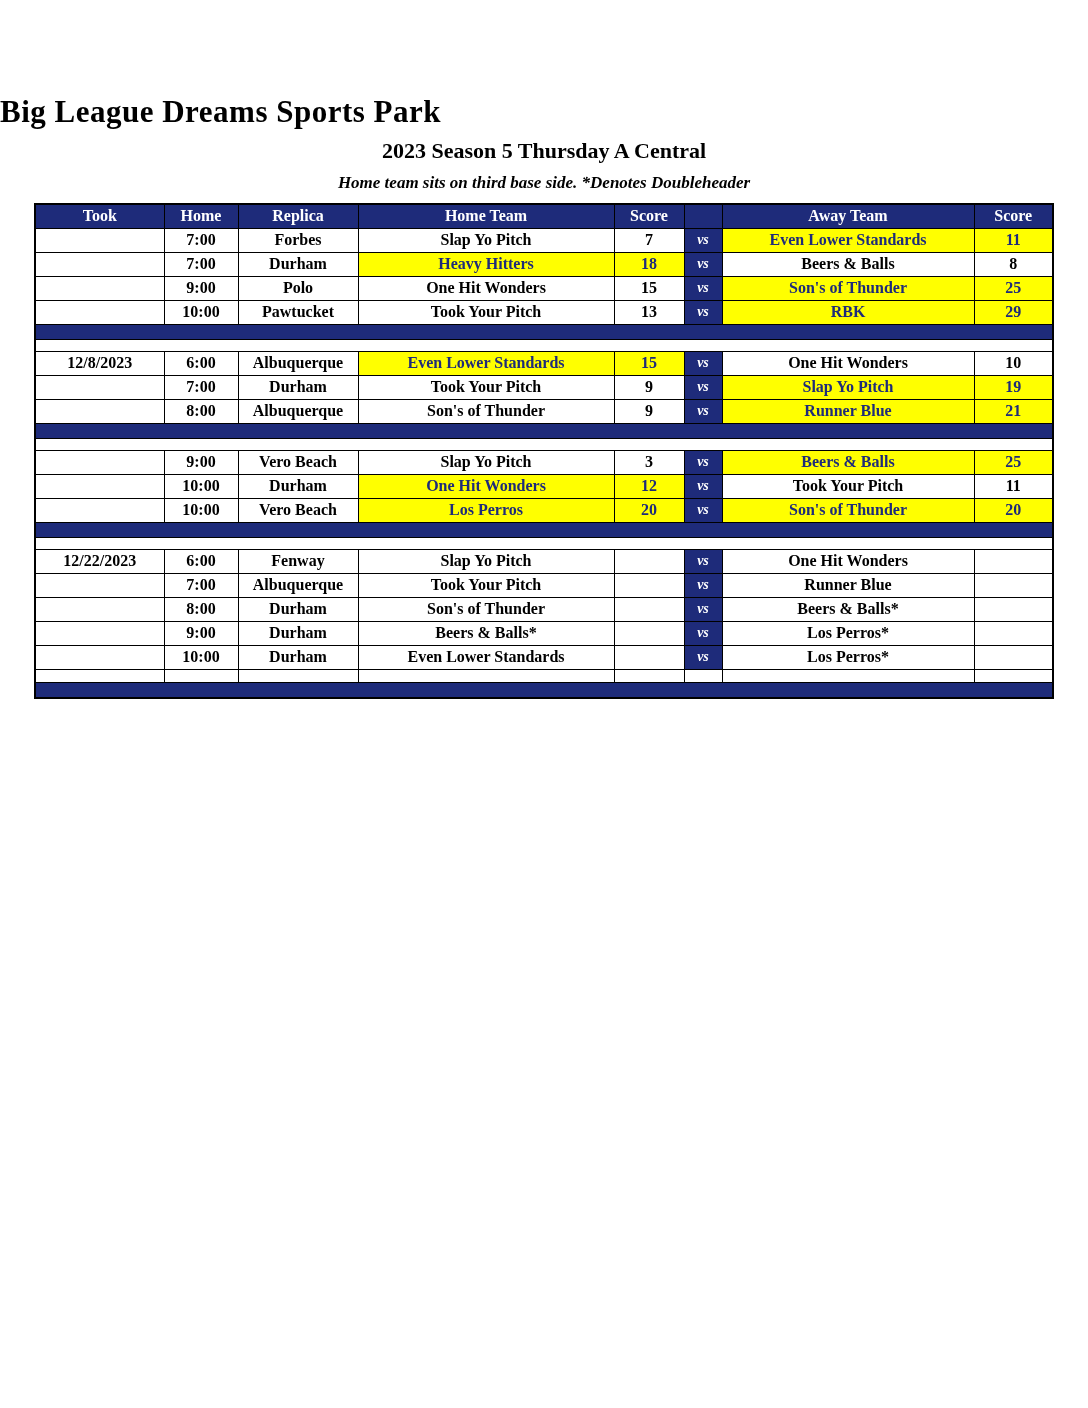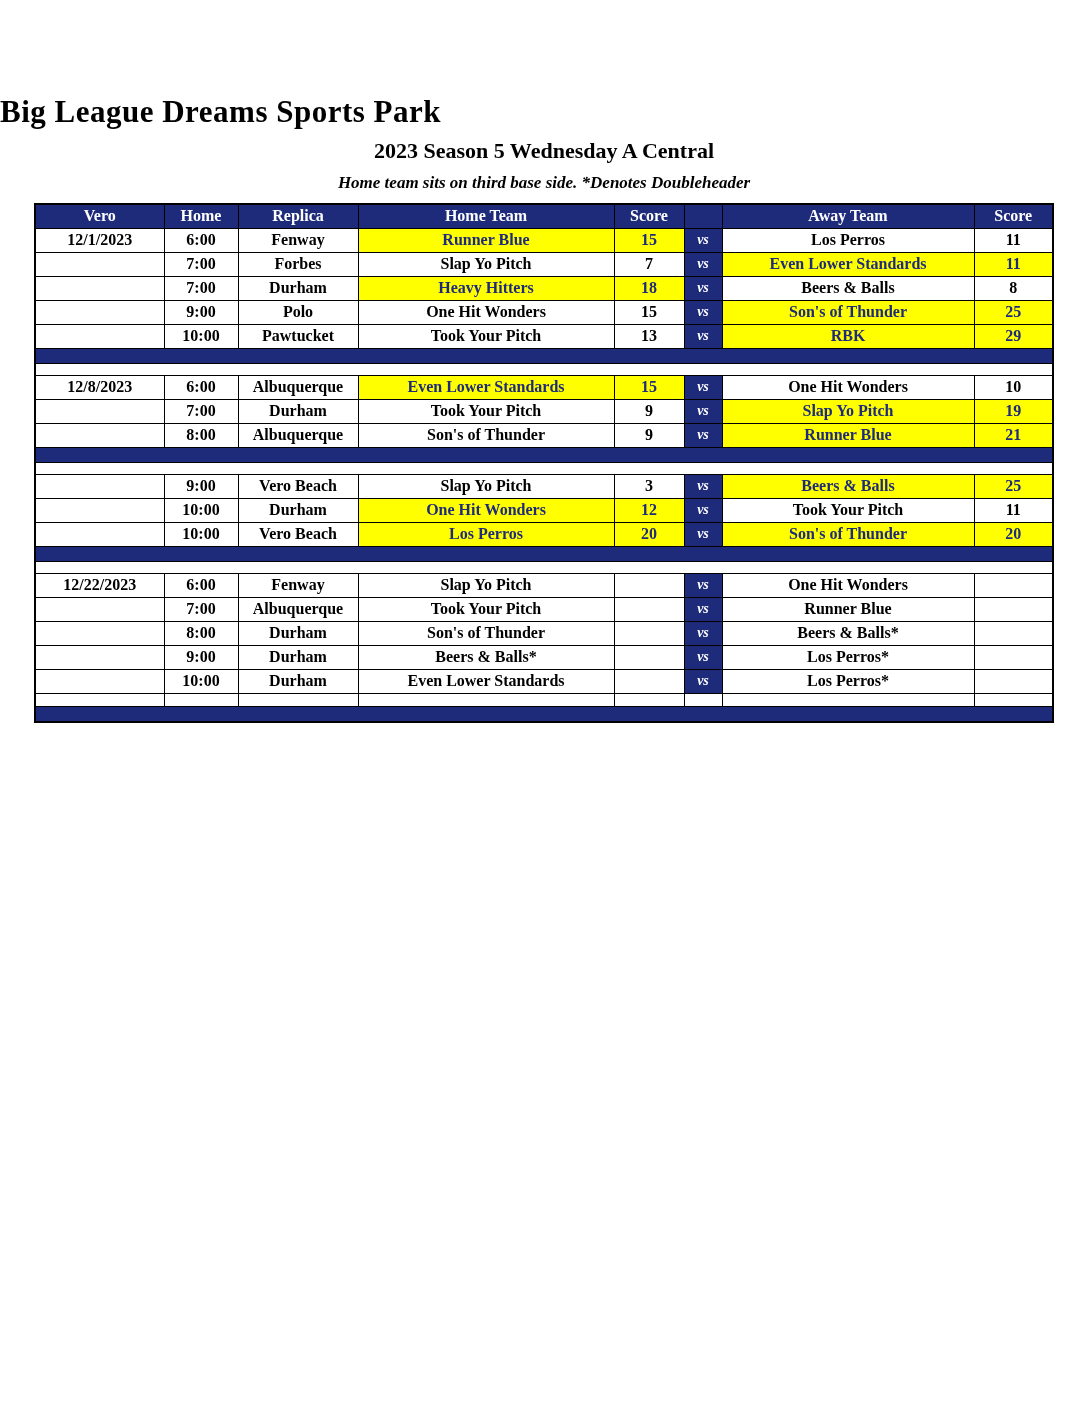--- a/index.html
+++ b/index.html
@@ -90,58 +90,48 @@
     background: #ffffff;
     height: 13px;
   }
   tr.bottom-sep td { height: 16px; }
 </style>
 </head>
 <body>
 
 <div class="page">
   <h1 class="title">Big League Dreams Sports Park</h1>
-  <h2 class="subtitle">2023 Season 5 Wednesday A Central</h2>
+  <h2 class="subtitle">2023 Season 5 Thursday A Central</h2>
   <div class="note">Home team sits on third base side.  *Denotes Doubleheader</div>
 
   <table class="schedule">
     <colgroup>
       <col style="width:129px">
       <col style="width:74px">
       <col style="width:120px">
       <col style="width:256px">
       <col style="width:70px">
       <col style="width:38px">
       <col style="width:252px">
       <col style="width:79px">
     </colgroup>
     <thead>
       <tr>
-        <th>Vero</th>
+        <th>Took</th>
         <th>Home</th>
         <th>Replica</th>
         <th>Home Team</th>
         <th>Score</th>
         <th></th>
         <th>Away Team</th>
         <th>Score</th>
       </tr>
     </thead>
     <tbody id="schedule-body">
         <tr class="game-row">
-          <td class="c-date">12/1/2023</td>
-          <td class="c-time">6:00</td>
-          <td class="c-replica">Fenway</td>
-          <td class="c-team hl">Runner Blue</td>
-          <td class="c-score hl">15</td>
-          <td class="c-vs">vs</td>
-          <td class="c-team">Los Perros</td>
-          <td class="c-score">11</td>
-        </tr>
-        <tr class="game-row">
           <td class="c-date"></td>
           <td class="c-time">7:00</td>
           <td class="c-replica">Forbes</td>
           <td class="c-team">Slap Yo Pitch</td>
           <td class="c-score">7</td>
           <td class="c-vs">vs</td>
           <td class="c-team hl">Even Lower Standards</td>
           <td class="c-score hl">11</td>
         </tr>
         <tr class="game-row">

